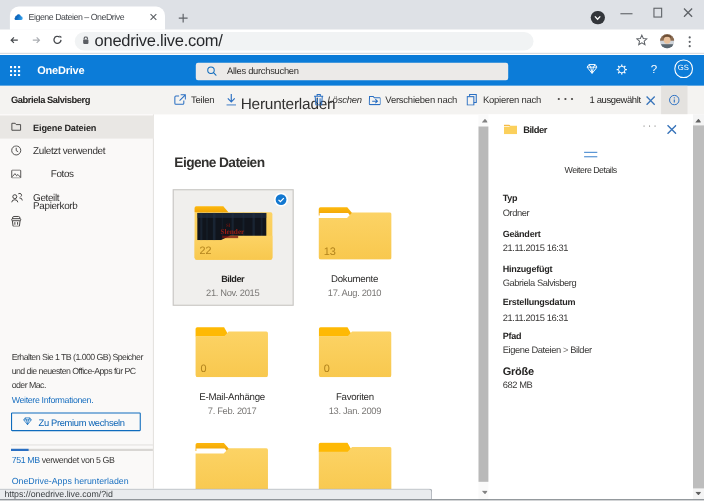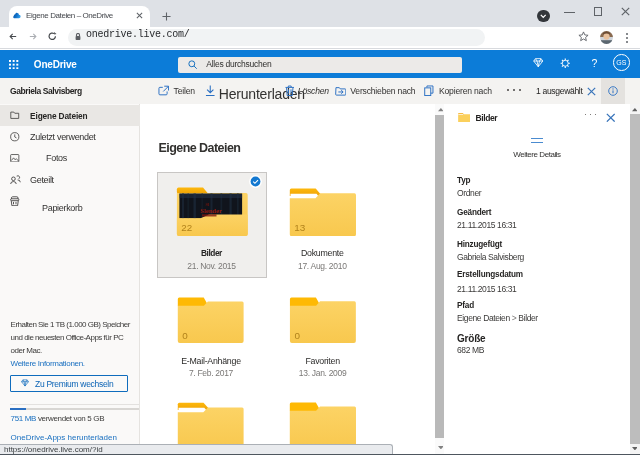--- a/index.html
+++ b/index.html
@@ -58,21 +58,21 @@
   <path d="M10.5 6 A4.5 4.5 0 1 1 8.6 2.3" stroke="#46494d" stroke-width="1.7" fill="none"></path>
   <path d="M8.5 0 L8.8 3.4 L12 2.7 Z" fill="#46494d"></path>
 </svg>
 
 <div class="abs" style="left:68px;top:28.8px;width:417px;height:17.5px;border-radius:9px;background:#f1f3f4;"></div>
 
 <svg class="abs" style="left:74.8px;top:33.3px;" width="6" height="7.5" viewBox="0 0 8 10">
   <rect x="0.8" y="4" width="6.4" height="5.2" rx="1" fill="#5b5e63"></rect>
   <path d="M2 4 V2.6 A2 2 0 0 1 6 2.6 V4" stroke="#5b5e63" stroke-width="1.5" fill="none"></path>
 </svg>
-<div class="abs" style="left:86px;top:29px;font-size:10px;letter-spacing:-0.25px;color:#27292c;font-family:Liberation Mono, monospace;">onedrive.live.com/</div>
+<div class="abs" style="left:86px;top:29px;font-size:15px;letter-spacing:-0.25px;color:#27292c;">onedrive.live.com/</div>
 
 <svg class="abs" style="left:577.5px;top:31px;" width="11" height="11" viewBox="0 0 24 24">
     <path d="M12 2 l2.9 6.6 7.1 .7 -5.4 4.8 1.6 7 -6.2 -3.7 -6.2 3.7 1.6 -7 -5.4 -4.8 7.1 -.7 Z" fill="none" stroke="#5f6368" stroke-width="2"></path>
   </svg>
 
 <svg class="abs" style="left:600px;top:30.5px;" width="13" height="13" viewBox="0 0 13 13">
   <defs>
       <clipPath id="avc">
         <circle cx="6.5" cy="6.5" r="6.5"></circle>
       </clipPath>
@@ -198,21 +198,21 @@
   <path d="M0.6 9.6 Q0.8 6.9 3.6 6.9 Q6.4 6.9 6.6 9.6" fill="none" stroke="#3b3a39" stroke-width="0.9"></path>
   <path d="M7 1.2 Q8.8 0.2 9.8 1.6 Q10.6 3 9.3 4 M8 5.2 Q10.6 5 10.8 7.6" fill="none" stroke="#3b3a39" stroke-width="0.9"></path>
 </svg>
 <div class="abs" style="left:30.1px;top:174.5px;font-size:9px;letter-spacing:-0.33px;color:#323130;">Geteilt</div>
 
 <svg class="abs" style="left:10.4px;top:195.5px;" width="9.5" height="10.5" viewBox="0 0 10 11">
   <path d="M1.5 3 Q1 1 2.8 0.8 H7.2 Q9 1 8.5 3" fill="none" stroke="#3b3a39" stroke-width="0.9"></path>
   <rect x="0.7" y="2.9" width="8.6" height="2" rx="0.8" fill="none" stroke="#3b3a39" stroke-width="0.9"></rect>
   <path d="M1.3 5 L2 10.2 H8 L8.7 5 M3.7 6.2 V8.7 M6.3 6.2 V8.7" fill="none" stroke="#3b3a39" stroke-width="0.9"></path>
 </svg>
-<div class="abs" style="left:30.1px;top:203px;font-size:9px;letter-spacing:-0.33px;color:#323130;margin-left:12px;">Papierkorb</div>
+<div class="abs" style="left:30.1px;top:182px;font-size:9px;letter-spacing:-0.33px;color:#323130;">Papierkorb</div>
 
 <div class="abs" style="left:10.6px;top:318px;font-size:8px;letter-spacing:-0.5px;line-height:13.1px;color:#3b3a39;">Erhalten Sie 1 TB (1.000 GB) Speicher<br>und die neuesten Office-Apps für PC<br>oder Mac.<br><span style="color:#1a70c0;letter-spacing:-0.3px;">Weitere Informationen.</span></div>
 
 <div class="abs" style="left:10.4px;top:374.7px;width:117.8px;height:17px;border:1px solid #0f6cbd;border-radius:1px;"></div>
 <svg class="abs" style="left:20.8px;top:379.2px;" width="8" height="8" viewBox="0 0 11 10">
   <path d="M2.6 0.7 H8.4 L10.3 3.2 L5.5 9.2 L0.7 3.2 Z M0.7 3.2 H10.3 M2.6 0.7 L4.2 3.2 L5.5 9.2 M8.4 0.7 L6.8 3.2 L5.5 9.2" stroke="#0f6cbd" stroke-width="0.9" fill="none" stroke-linejoin="round"></path>
 </svg>
 <div class="abs" style="left:35px;top:378.7px;font-size:8.5px;letter-spacing:-0.3px;font-weight:normal;color:#0b63b5;">Zu Premium wechseln</div>
 
 <div class="abs" style="left:10.4px;top:404px;width:129px;height:1px;background:#e3e1df;"></div>

